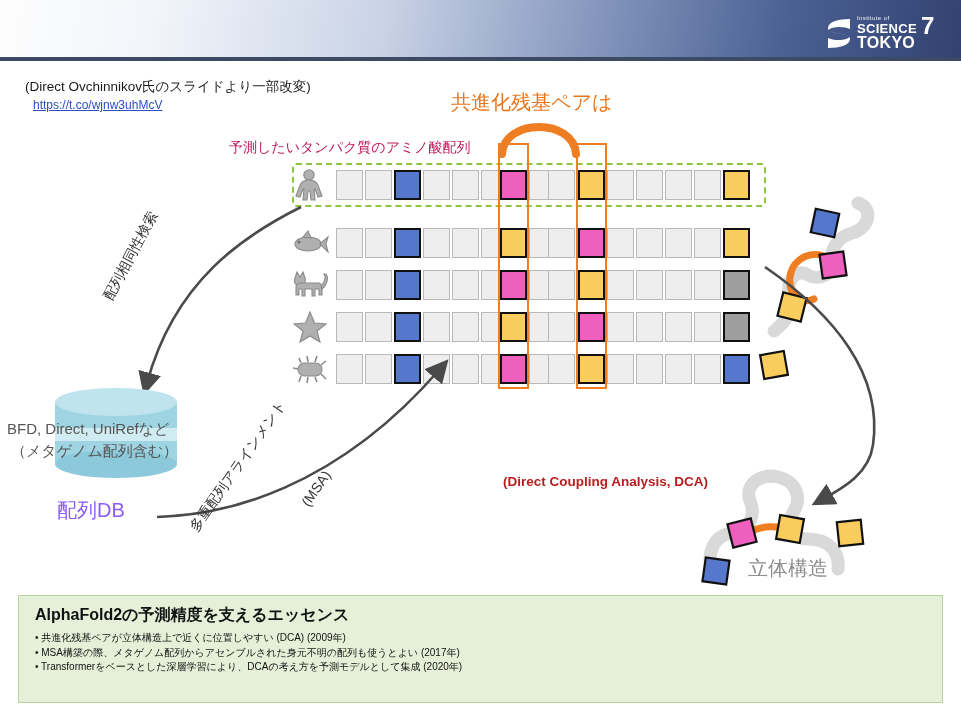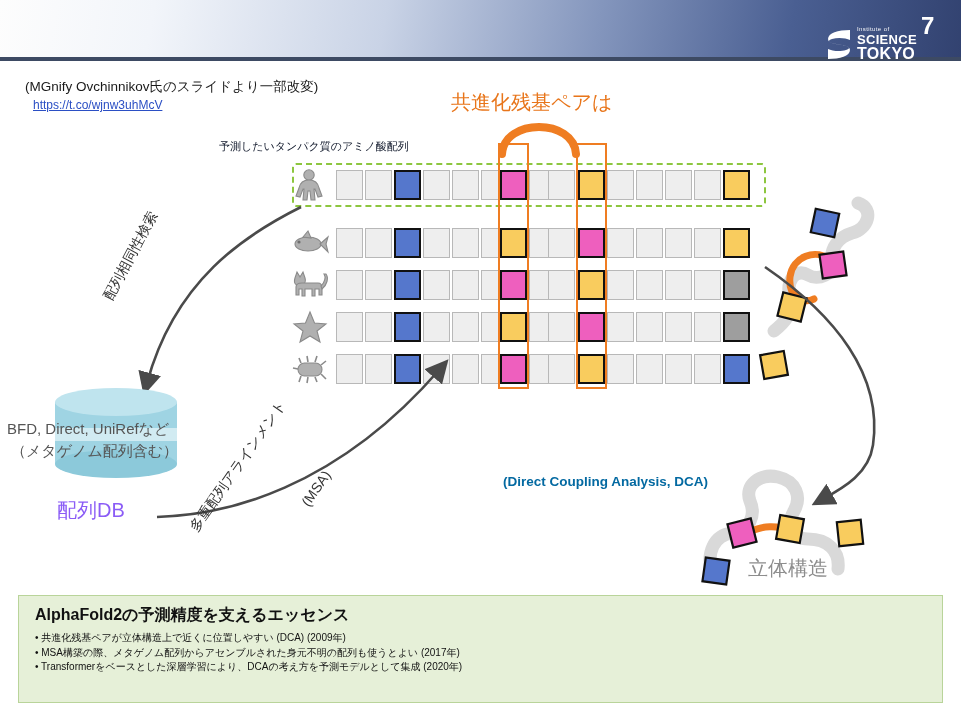--- a/index.html
+++ b/index.html
@@ -15,21 +15,21 @@
     position:absolute;left:0;top:0;width:961px;height:57px;
     background:linear-gradient(100deg,#fdfdfd 0%,#f2f5fa 16%,#c9d3e6 40%,#8496bd 62%,#4a5f92 82%,#324270 100%);
   }
   .hdr-rule{position:absolute;left:0;top:57px;width:961px;height:4px;background:#3d4a63;}
   .hdr-title{
     position:absolute;left:22px;top:10px;
     font-size:29px;font-weight:bold;color:#15306b;
     letter-spacing:.5px;white-space:nowrap;
     text-shadow:0 1px 0 rgba(255,255,255,.55);
   }
-  .logo{position:absolute;left:826px;top:26px;width:76px;height:38px;}
+  .logo{position:absolute;left:826px;top:15px;width:76px;height:38px;}
   .logo-s{position:absolute;left:0;top:2px;width:26px;height:33px;}
   .logo-txt{position:absolute;left:31px;top:0px;color:#ffffff;line-height:1;}
   .logo-inst{font-size:6px;letter-spacing:.4px;display:block;margin-bottom:1px;opacity:.95;}
   .logo-sci{font-size:13px;font-weight:bold;letter-spacing:.3px;display:block;}
   .logo-tky{font-size:16px;font-weight:bold;letter-spacing:.3px;display:block;}
   .pagenum{
     position:absolute;left:921px;top:12px;
     font-size:24px;font-weight:bold;color:#ffffff;
   }
 
@@ -39,30 +39,30 @@
     position:absolute;left:33px;top:98px;font-size:12px;
     color:#2b4fc4;text-decoration:underline;white-space:nowrap;
   }
 
   
   .coevo-label{
     position:absolute;left:451px;top:89px;
     font-size:20px;color:#e8751a;white-space:nowrap;
   }
   .query-label{
-    position:absolute;left:219px;top:139px;
-    font-size:11px;color:#0f172a;white-space:nowrap;
+    position:absolute;left:229px;top:139px;
+    font-size:14px;color:#be185d;white-space:nowrap;
   }
   .dca-line1{
     position:absolute;left:452px;top:455px;
     font-size:14.5px;color:#1a1a1a;white-space:nowrap;
   }
   .dca-line2{
     position:absolute;left:503px;top:474px;
-    font-size:13.5px;font-weight:bold;color:#0369a1;white-space:nowrap;
+    font-size:13.5px;font-weight:bold;color:#b91c1c;white-space:nowrap;
   }
   .struct-label{
     position:absolute;left:748px;top:555px;
     font-size:20px;color:#8d8d8d;white-space:nowrap;
   }
 
   
   .msa{position:absolute;left:336px;top:170px;}
   .msa-row{position:relative;height:30px;margin-bottom:12px;}
   .msa-row.r1{margin-bottom:28px;}
@@ -132,21 +132,21 @@
       <path d="M24 2 C12 2 2 5 2 11 C2 16 13 16 20 18 C24 19 24 21 20 22 C14 24 6 23 2 21 L2 31 C14 31 24 28 24 22 C24 17 13 17 6 15 C2 14 2 12 6 11 C12 9 20 10 24 12 Z" fill="#ffffff"></path>
     </svg>
     <div class="logo-txt">
       <span class="logo-inst">Institute of</span>
       <span class="logo-sci">SCIENCE</span>
       <span class="logo-tky">TOKYO</span>
     </div>
   </div>
   <div class="pagenum">7</div>
 
-  <div class="attrib">(MGnify Ovchinnikov氏のスライドより一部改変)</div>
+  <div class="attrib">(Direct Ovchinnikov氏のスライドより一部改変)</div>
   <div class="attrib-url">https://t.co/wjnw3uhMcV</div>
 
   <div class="coevo-label">共進化残基ペアは</div>
   <div class="query-label">予測したいタンパク質のアミノ酸配列</div>
 
   <svg style="position:absolute;left:490px;top:110px;width:110px;height:46px;">
     <path d="M12 44 C14 8, 84 8, 86 44" stroke="#ef7d22" stroke-width="8" fill="none" stroke-linecap="round"></path>
   </svg>
 
   <div class="query-box"></div>

